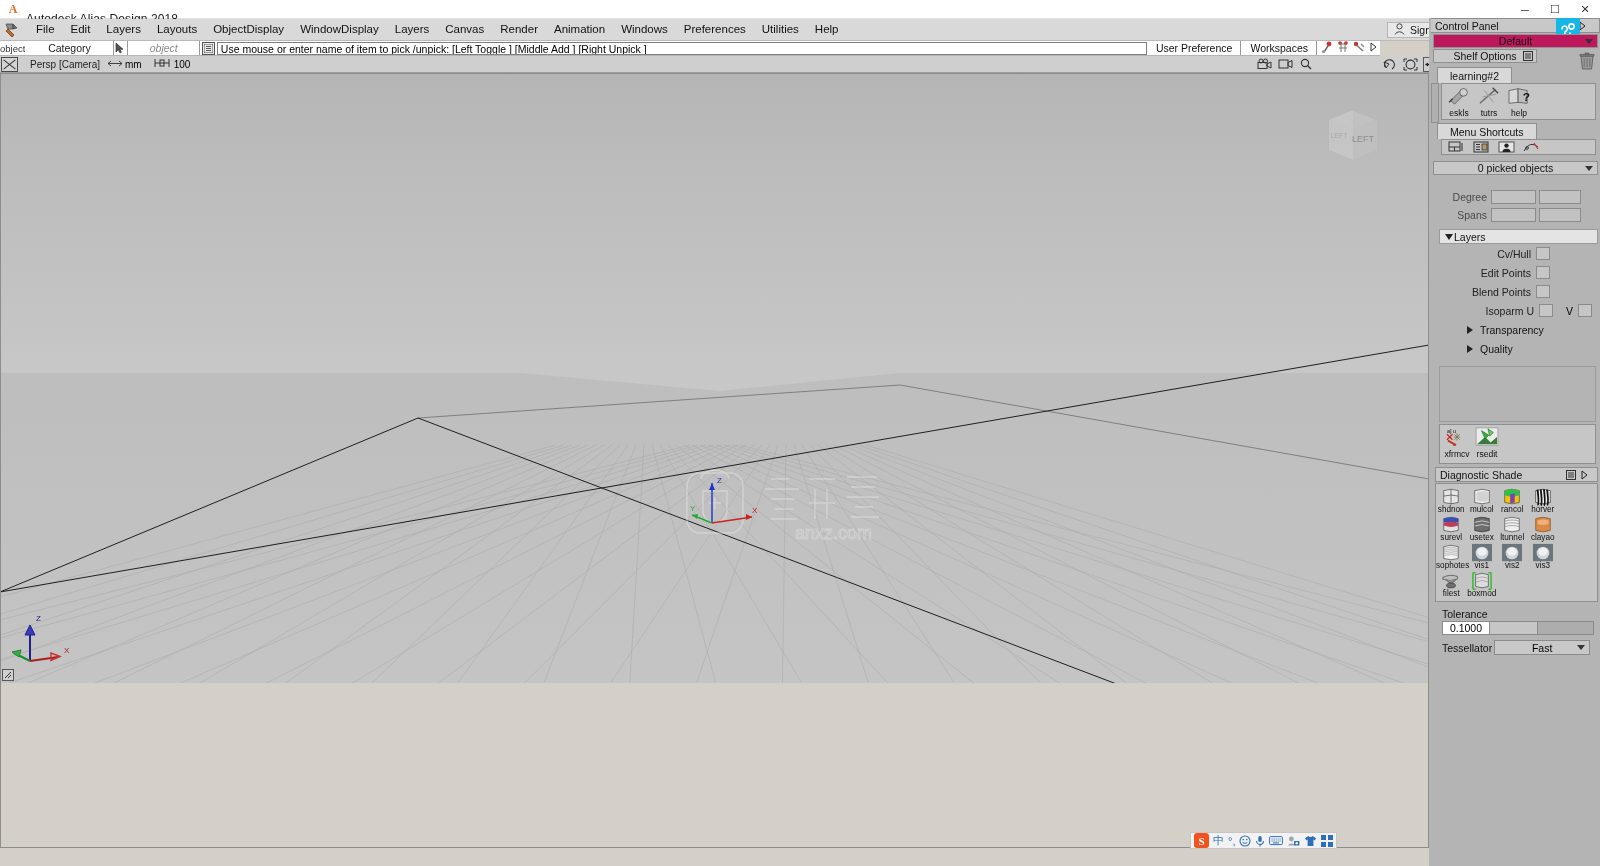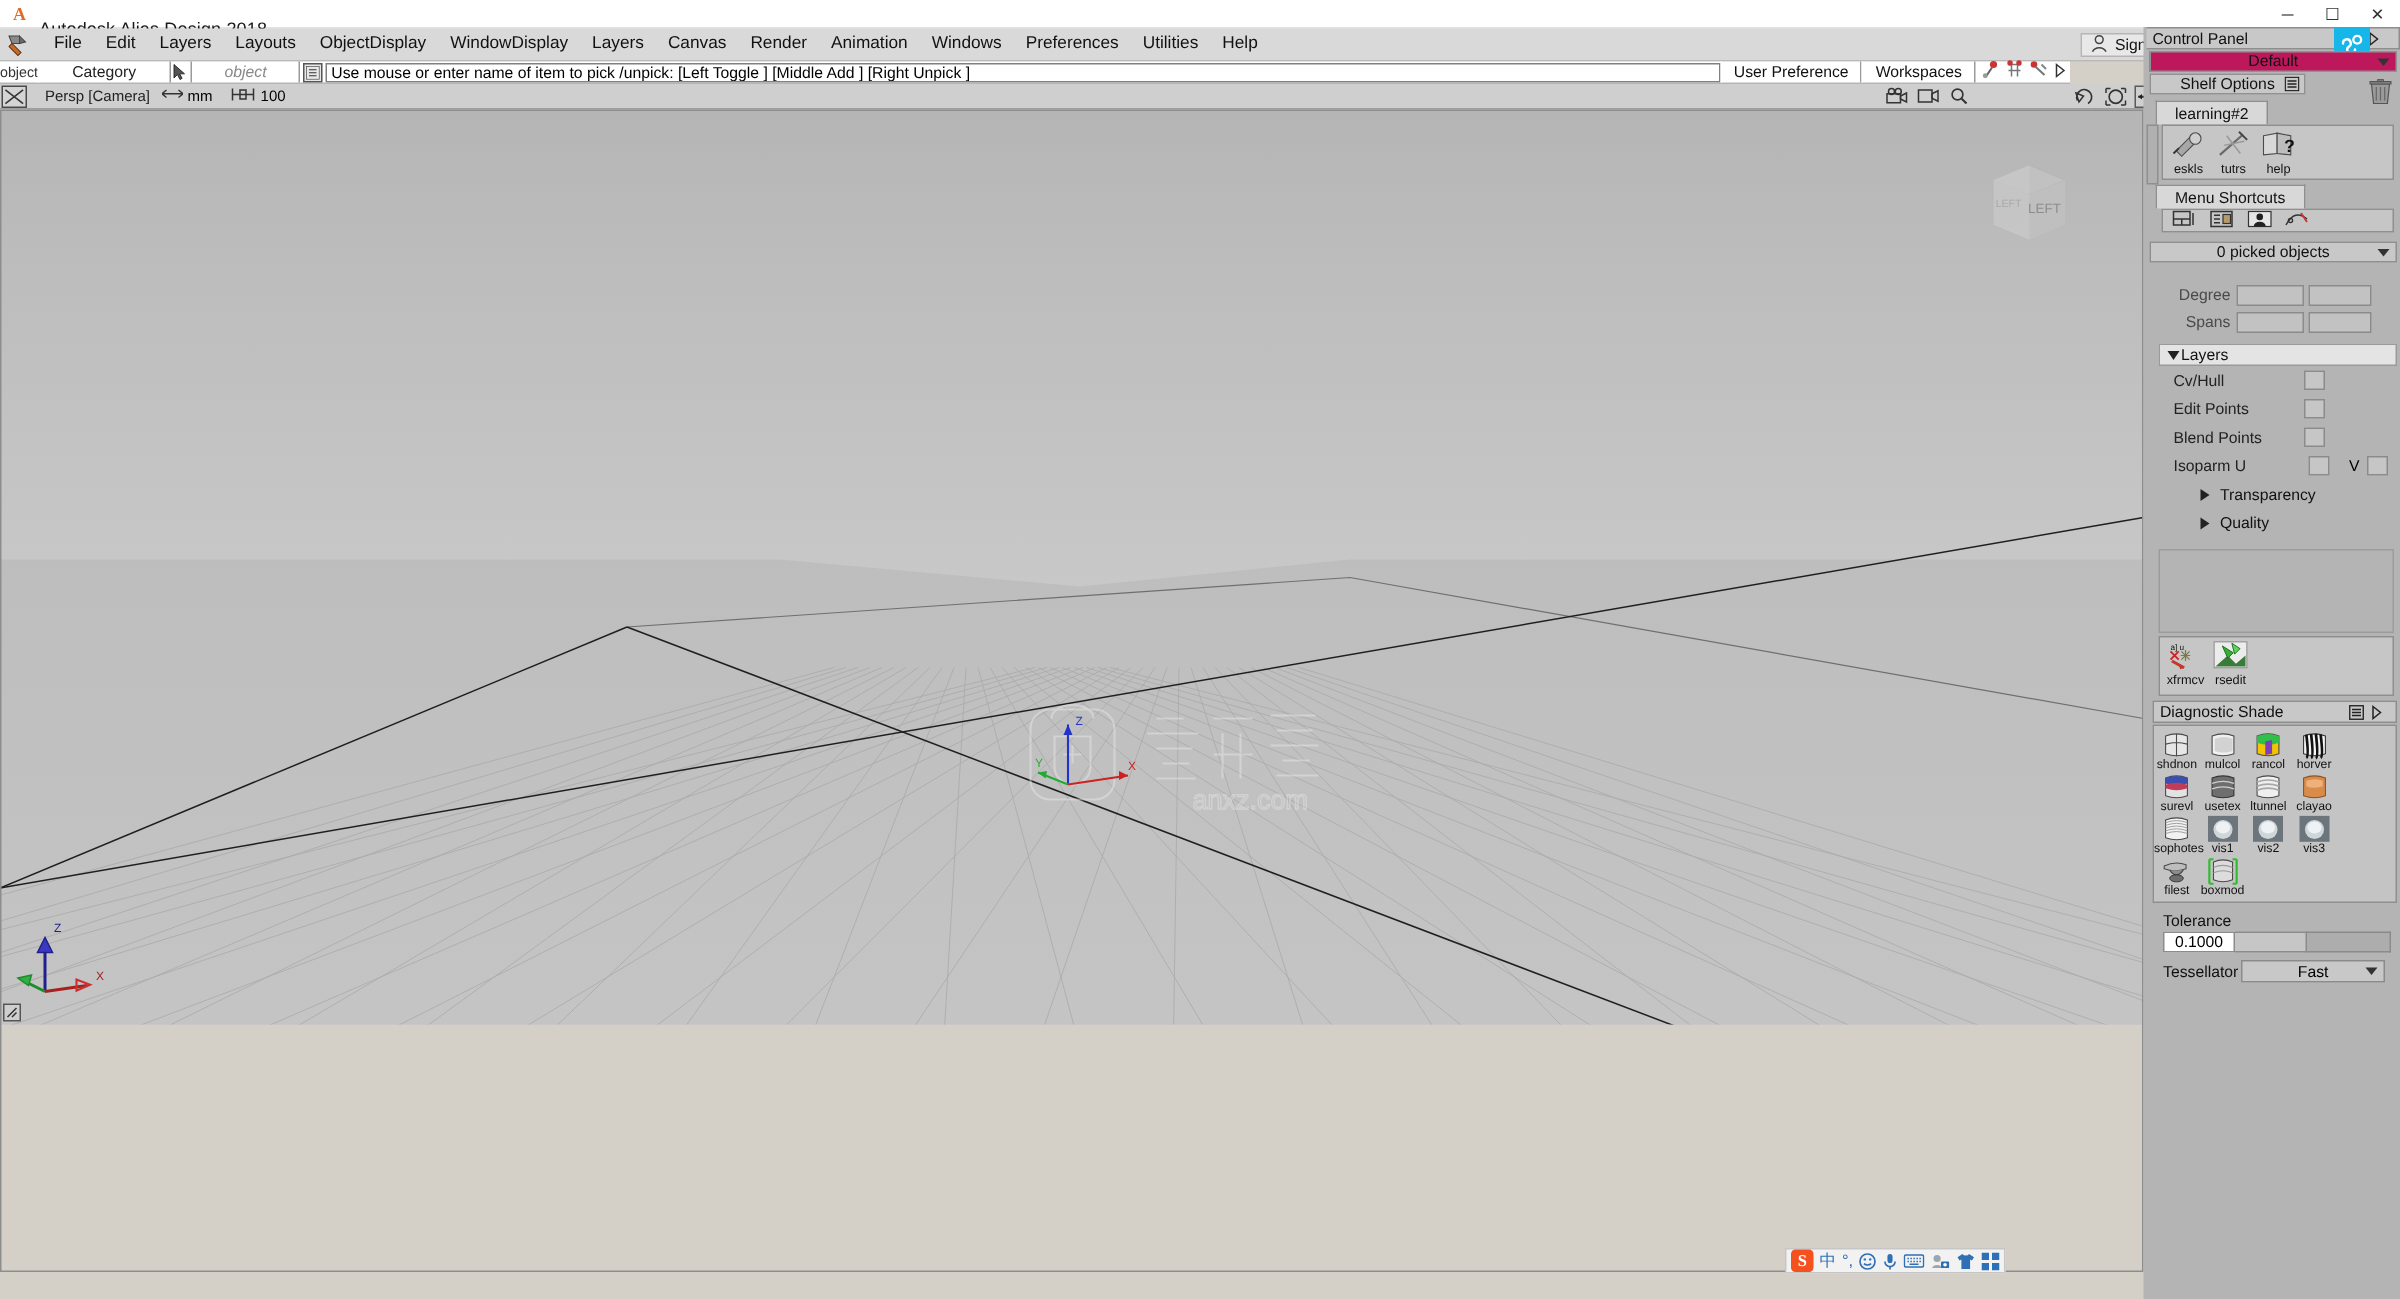--- a/index.html
+++ b/index.html
@@ -203,21 +203,21 @@
   .sect-hdr {
     height: 15px; background:#e4e4e4; border:1px solid #9a9a9a; display:flex;
     align-items:center; font-size: 10.5px; color:#111; padding-left:14px; margin: 3px 2px 0 10px;
     position: relative;
   }
   .tri { width:0;height:0; margin-right:5px; position:absolute; left:5px; top:4px;}
   .tri.down { border-left:4px solid transparent;border-right:4px solid transparent;border-top:6px solid #222; }
   .tri.right { border-top:4px solid transparent;border-bottom:4px solid transparent;border-left:6px solid #222; }
 
   .chkrow { display:flex; align-items:center; height: 19px; padding-left:10px;}
-  .chkrow .clabel { flex: 1; font-size:10.5px; color:#222; padding-right:5px; }
+  .chkrow .clabel { flex: 1; text-align:right; font-size:10.5px; color:#222; padding-right:5px; }
   .chkbox { width: 14px; height: 13px; border:1px solid #8b8b8b; background:#c6c6c6; }
   .subrow { display:flex; align-items:center; height: 19px; padding-left: 28px; font-size:10.5px; color:#111;}
 
   .shelf2 {
     margin: 6px 4px 0 10px; background:#c6c6c6; border:1px solid #8f8f8f; height:46px;
     display:flex; padding-top:2px; padding-left:2px;
   }
   .blankpanel { margin: 6px 4px 0 10px; background:#b4b4b4; border:1px solid #9c9c9c; height: 60px;}
 
   .ds-grid { margin: 1px 2px 0 6px; background:#c4c4c4; border:1px solid #8f8f8f; padding: 3px 0 2px 0;}

